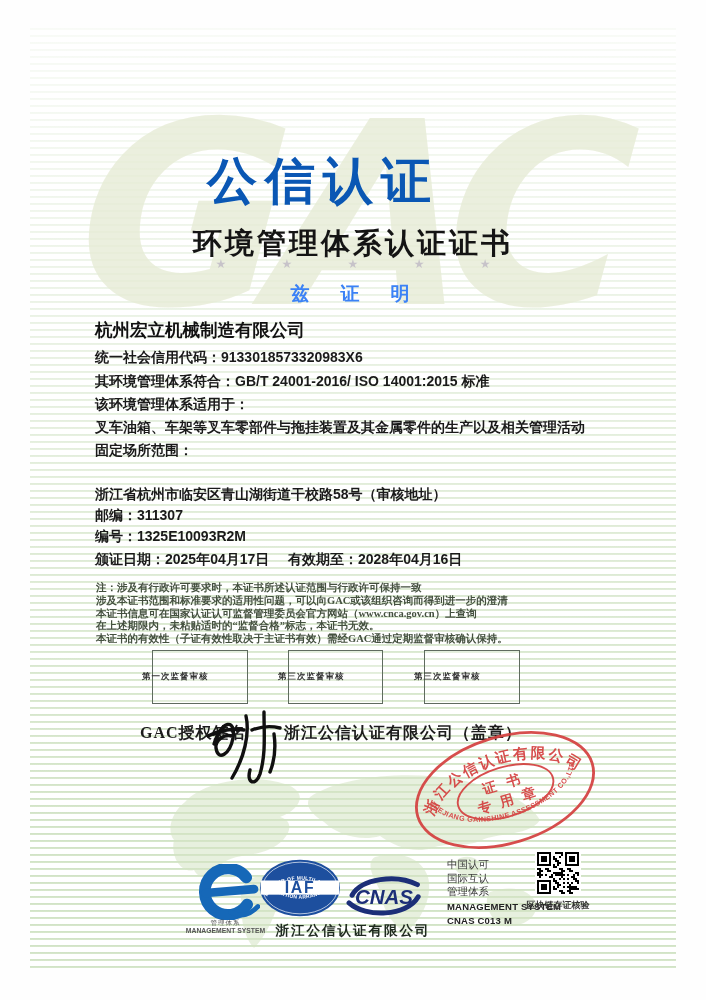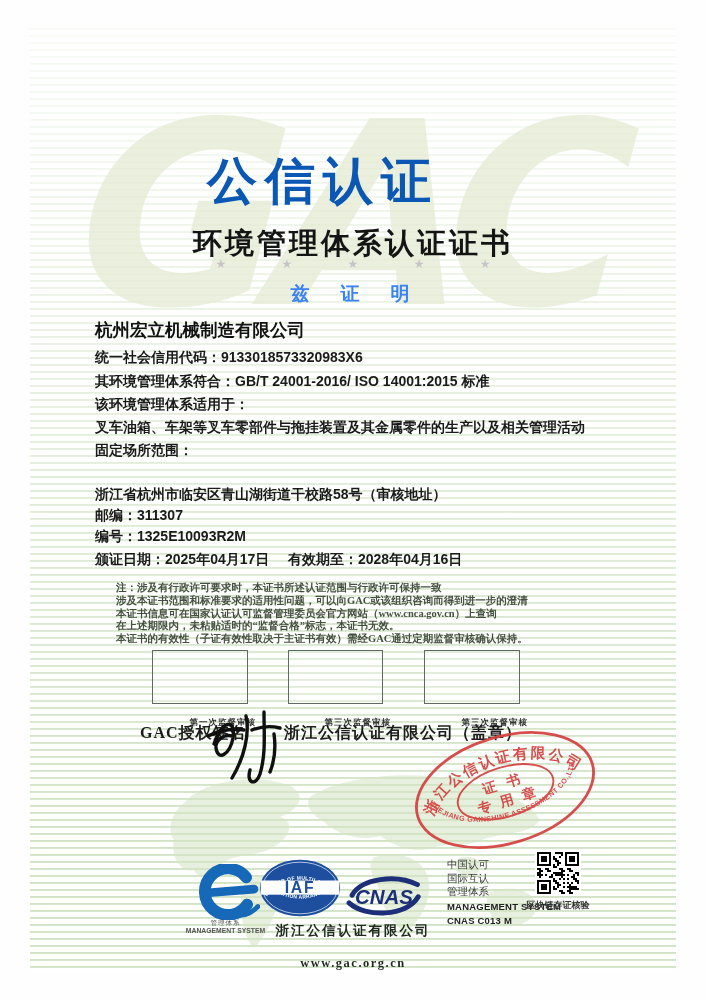--- a/index.html
+++ b/index.html
@@ -31,24 +31,24 @@
   .stars{left:0;top:257px;width:706px;text-align:center;
     font-size:12px;color:#c7c3c9;letter-spacing:26px;text-indent:26px;}
   .statement{left:0;top:281px;width:706px;text-align:center;
     font-size:19px;font-weight:700;color:#3b82f6;letter-spacing:6px;}
 
   .bline{left:95px;font-size:14px;font-weight:700;color:#1a1a1a;white-space:nowrap;}
   .company{left:95px;top:318px;font-size:17.5px;font-weight:800;color:#111;}
 
   .notes{left:96px;top:582px;width:520px;
     font-family:"Liberation Serif",serif;
-    font-size:10.5px;font-weight:600;line-height:12.8px;color:#44503f;margin-left:20px;}
+    font-size:10.5px;font-weight:600;line-height:12.8px;color:#44503f;}
 
   .audit-box{top:650px;height:52px;border:1px solid #5f6b5f;background:rgba(255,255,255,.25);}
-  .audit-label{top:717px;text-align:right;
+  .audit-label{top:671px;text-align:left;
     font-family:"Liberation Serif",serif;
     font-size:8.5px;font-weight:600;color:#333;letter-spacing:1px;}
 
   .sig-label{top:723px;font-family:"Liberation Serif",serif;
     font-size:16px;font-weight:700;color:#1c1c1c;letter-spacing:1px;}
 
   .seal-wrap{left:410px;top:733px;width:190px;height:114px;transform:rotate(-17deg);opacity:.92;}
 
   .map{left:160px;top:762px;opacity:.55;}
 
@@ -312,15 +312,14 @@
         <div class="qrm" style="left: 32px; top: 38px;"></div>
         <div class="qrm" style="left: 24px; top: 40px;"></div>
         <div class="qrm" style="left: 26px; top: 40px;"></div>
         <div class="qrm" style="left: 32px; top: 40px;"></div>
         <div class="qrm" style="left: 34px; top: 40px;"></div>
       </div>
   </div>
   <div class="abs qr-label">区块链存证核验</div>
 
   <div class="abs footer footer-company">浙江公信认证有限公司</div>
-  <div class="abs footer footer-site">www.gac.org.cn</div>
 
 </div>
 
 </body></html>

